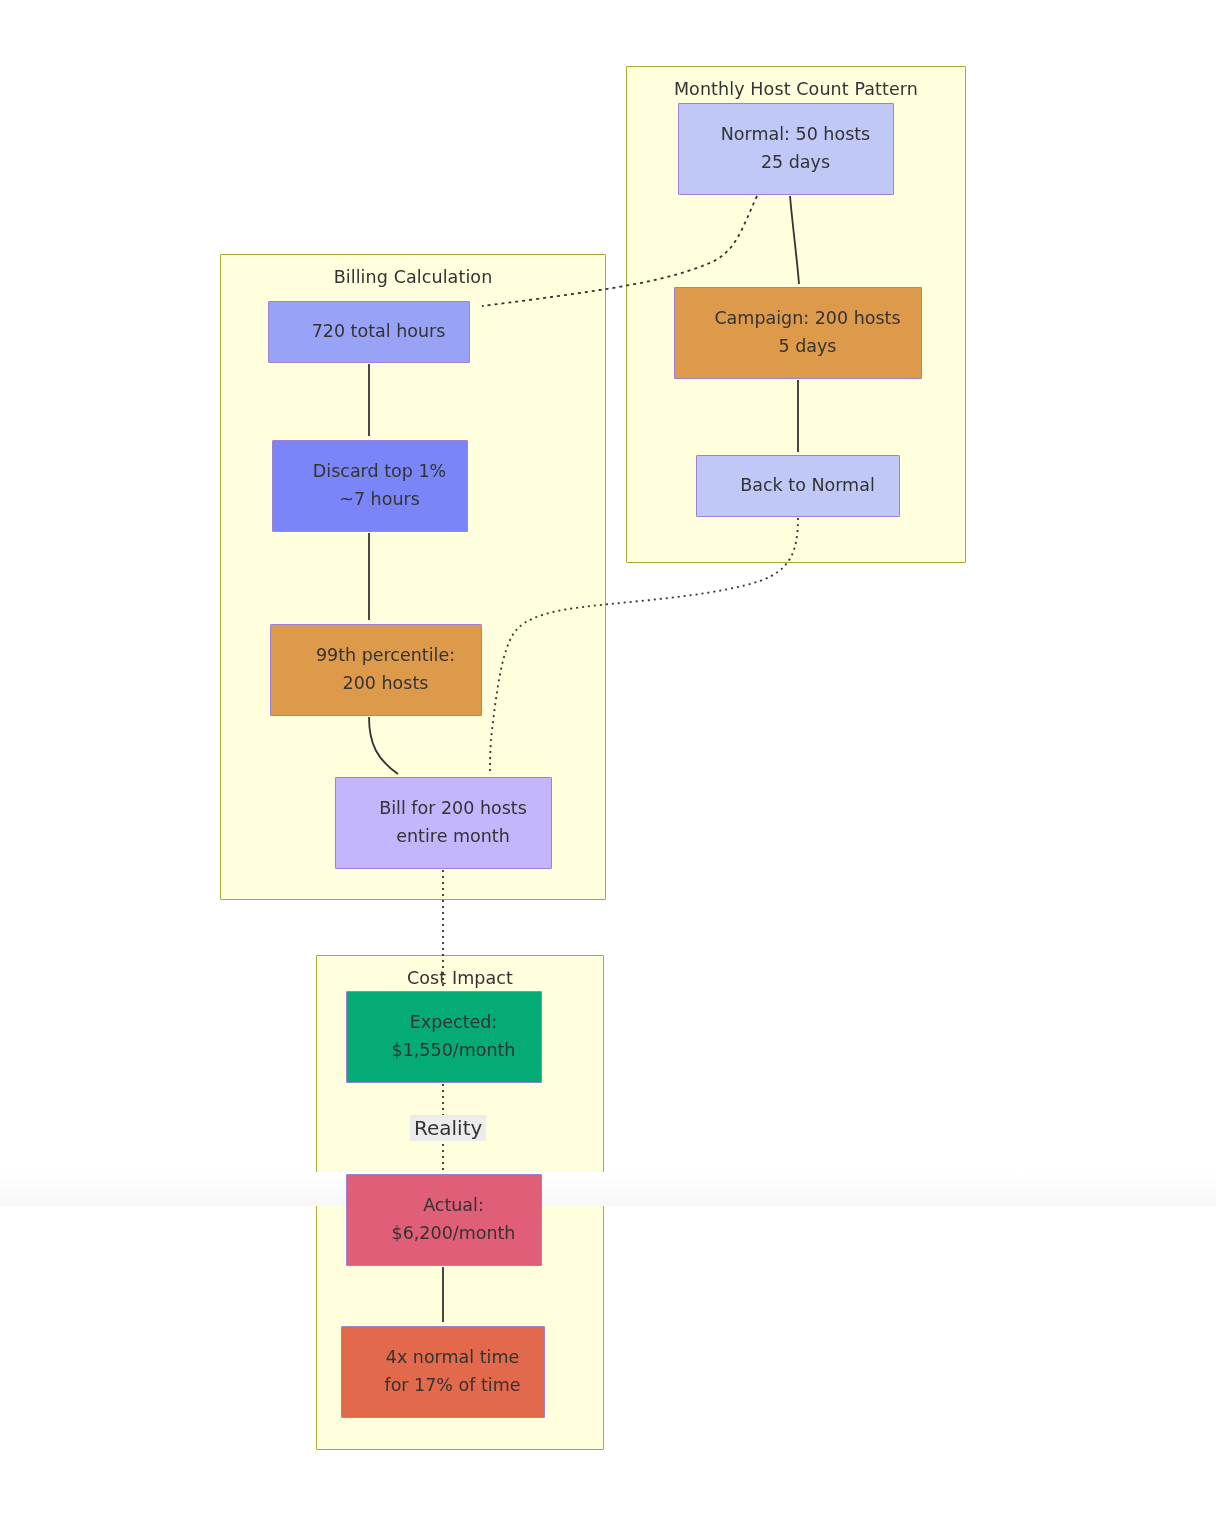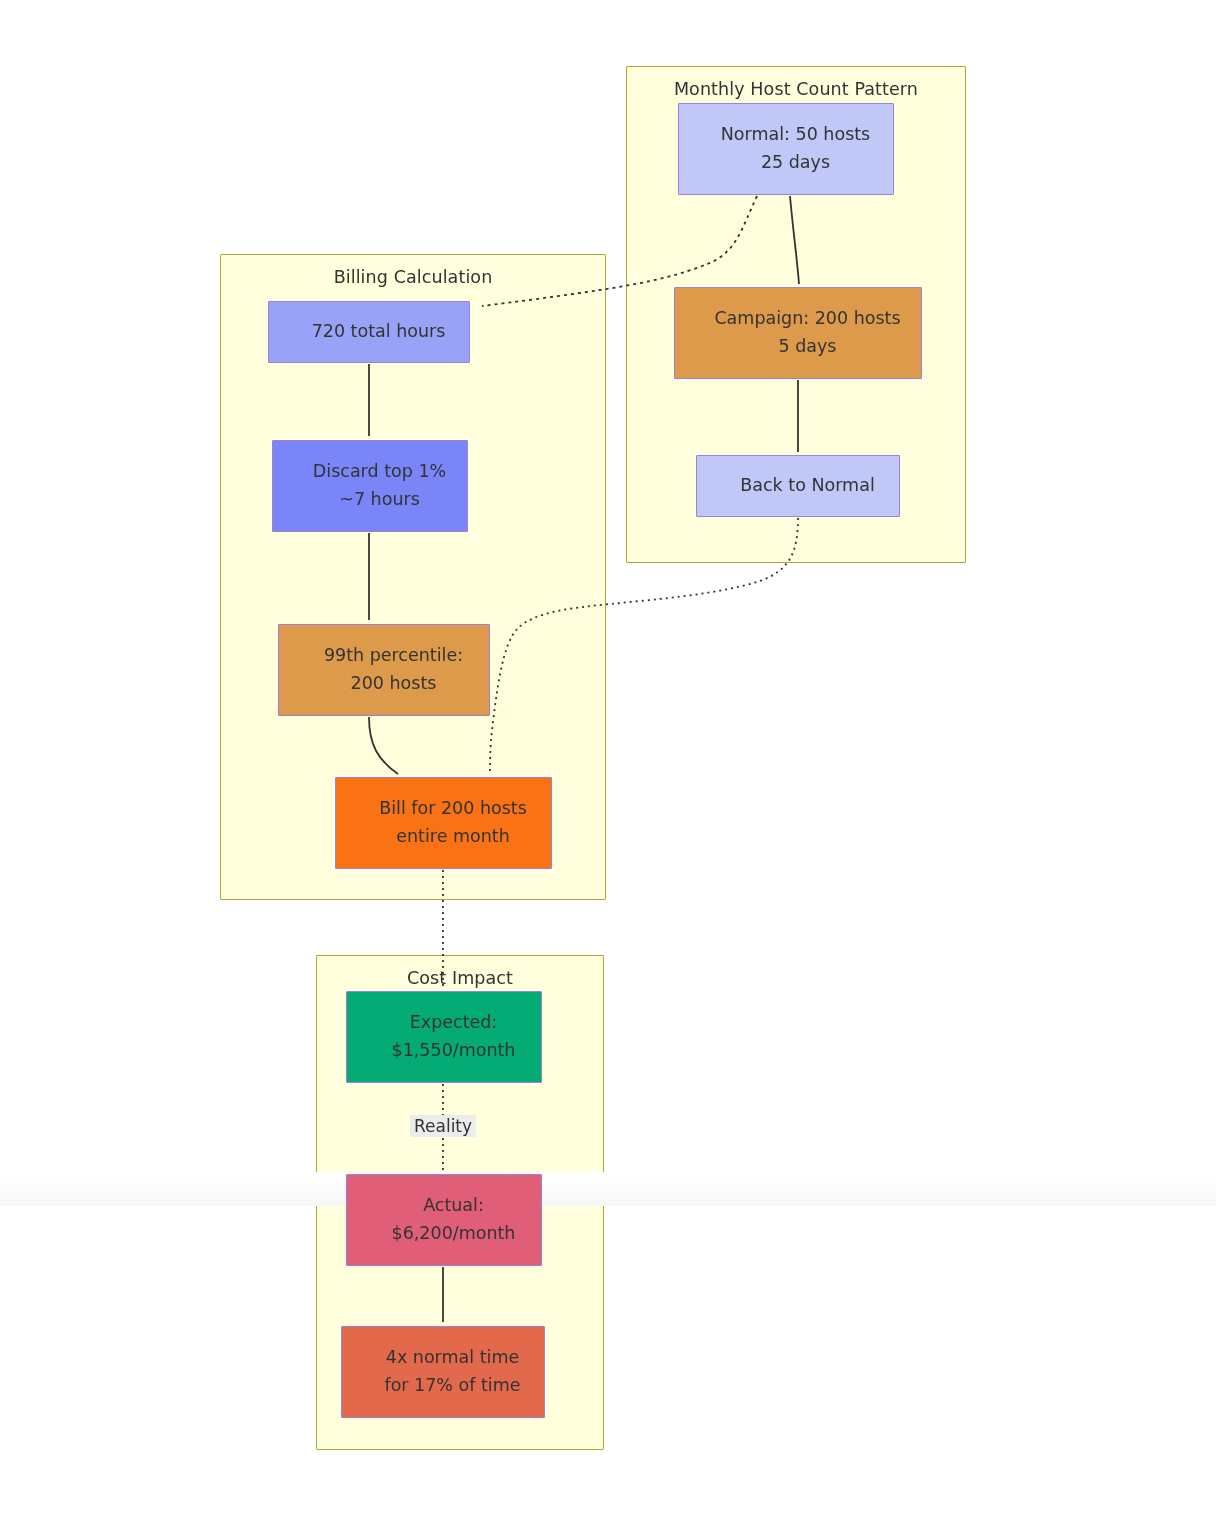--- a/index.html
+++ b/index.html
@@ -67,21 +67,21 @@
     z-index: 4;
     padding-left: 19px;
   }
   .node .ln { display: block; white-space: nowrap; }
 
   
   .edge-label {
     position: absolute;
     background: #ececec;
     color: #333333;
-    font-size: 17px;
+    font-size: 20px;
     padding: 1px 4px;
     border-radius: 1px;
     white-space: nowrap;
     z-index: 5;
   }
 
   svg.edges {
     position: absolute;
     left: 0; top: 0;
     width: 1216px;
@@ -155,26 +155,26 @@
 
   <div class="node" id="node-total-hours" style="left: 268px; top: 301px; width: 202px; height: 62px; background: rgb(152, 162, 247); border-color: rgb(159, 128, 211); color: rgb(51, 51, 51);">
     <span class="ln">720 total hours</span>
   </div>
 
   <div class="node" id="node-discard-top-1" style="left: 272px; top: 440px; width: 196px; height: 92px; background: rgb(122, 133, 248); border-color: rgb(159, 128, 211); color: rgb(51, 51, 51);">
     <span class="ln">Discard top 1%</span>
     <span class="ln">~7 hours</span>
   </div>
 
-  <div class="node" id="node-percentile-99" style="left: 278px; top: 624px; width: 212px; height: 92px; background: rgb(221, 154, 74); border-color: rgb(159, 128, 211); color: rgb(51, 51, 51);">
+  <div class="node" id="node-percentile-99" style="left: 270px; top: 624px; width: 212px; height: 92px; background: rgb(221, 154, 74); border-color: rgb(159, 128, 211); color: rgb(51, 51, 51);">
     <span class="ln">99th percentile:</span>
     <span class="ln">200 hosts</span>
   </div>
 
-  <div class="node" id="node-bill-200-hosts" style="left: 335px; top: 777px; width: 217px; height: 92px; background: #f97316; border-color: rgb(159, 128, 211); color: rgb(51, 51, 51); text-align: center;">
+  <div class="node" id="node-bill-200-hosts" style="left: 335px; top: 777px; width: 217px; height: 92px; background: #c4b5fd; border-color: rgb(159, 128, 211); color: rgb(51, 51, 51); text-align: center;">
     <span class="ln">Bill for 200 hosts</span>
     <span class="ln">entire month</span>
   </div>
 
   <div class="node" id="node-expected-cost" style="left: 346px; top: 991px; width: 196px; height: 92px; background: rgb(4, 171, 116); border-color: rgb(159, 128, 211); color: rgb(51, 51, 51);">
     <span class="ln">Expected:</span>
     <span class="ln">$1,550/month</span>
   </div>
 
   <div class="node" id="node-actual-cost" style="left: 346px; top: 1174px; width: 196px; height: 92px; background: rgb(224, 94, 120); border-color: rgb(159, 128, 211); color: rgb(51, 51, 51);">

